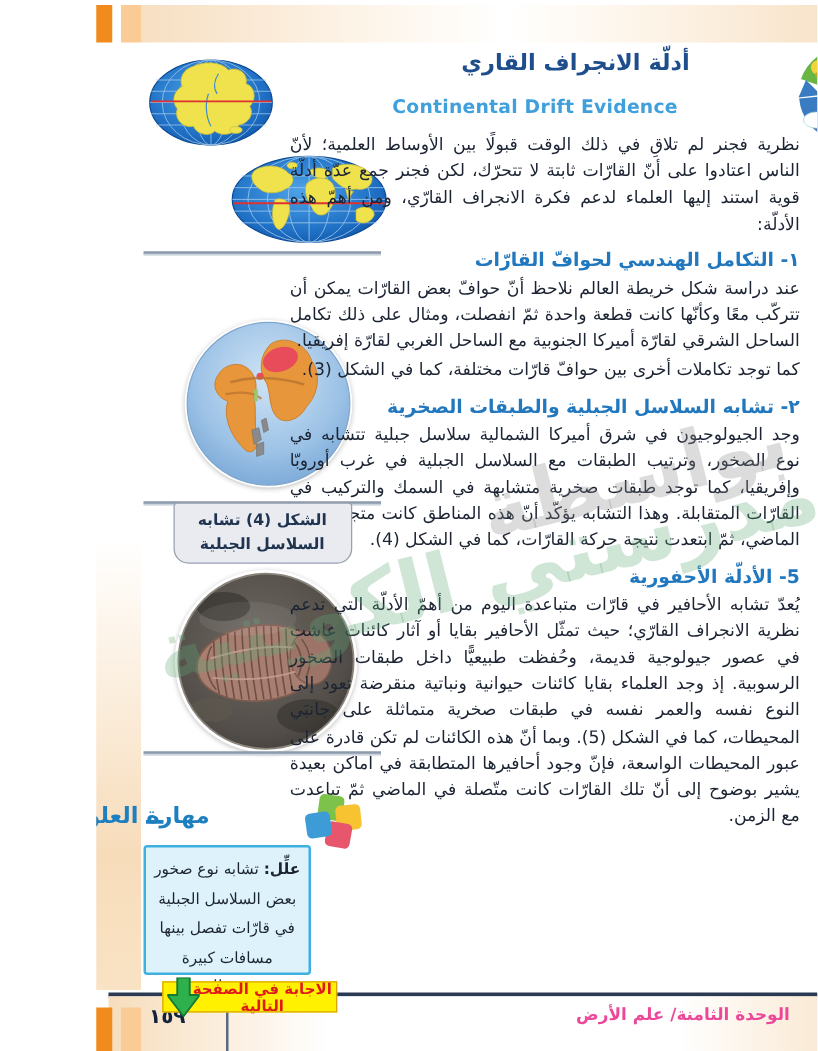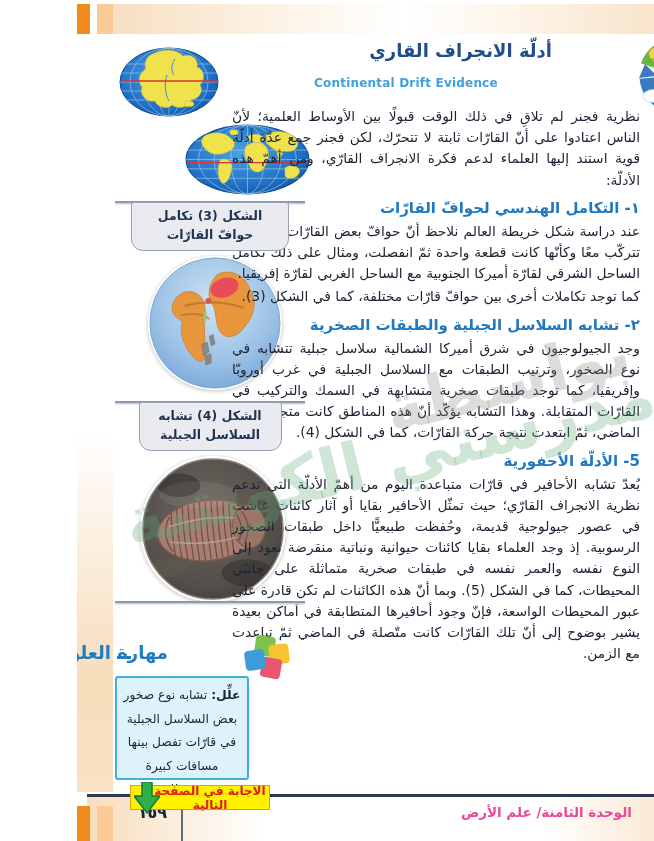--- a/index.html
+++ b/index.html
@@ -12,28 +12,28 @@
   .left-strip{position:absolute;left:0;top:430px;width:36px;height:362px;
     background:linear-gradient(180deg,rgba(248,221,186,0) 0%,#F7DCBA 70%,#F9E3C4 100%);}
   .head-orange-bar{position:absolute;left:608px;top:70px;width:46px;height:22px;
     background:#F49120;border-radius:4px 0 0 4px;}
   
   .foot-line{position:absolute;left:10px;top:794px;width:634px;height:2.5px;background:#2B3A52;
     box-shadow:0 1.5px 0 #AEB9C6;}
   .foot-band{position:absolute;left:10px;top:797px;width:634px;height:44px;
     background:linear-gradient(90deg,#F7DDBC 0%,#FFFFFF 28%,#FFFFFF 72%,#F7DDBC 100%);}
   .foot-divider{position:absolute;left:104px;top:799px;width:2px;height:42px;background:#5A6B80;}
-  .page-number{position:absolute;left:24px;top:803px;width:66px;text-align:right;
+  .page-number{position:absolute;left:24px;top:803px;width:66px;text-align:center;
     font-weight:bold;font-size:16px;color:#14233C;}
   .unit-label{position:absolute;right:22px;top:804px;font-weight:bold;font-size:13.5px;
     color:#ec4899;direction:rtl;white-space:nowrap;}
   
   .title-ar{position:absolute;right:102px;top:40px;font-size:18px;font-weight:bold;
     color:#1F4E8C;direction:rtl;white-space:nowrap;}
-  .title-en{position:absolute;left:237px;top:76px;font-size:12px;font-weight:bold;
+  .title-en{position:absolute;left:237px;top:76px;font-size:15px;font-weight:bold;
     color:#3FA0DB;direction:ltr;letter-spacing:.2px;}
   .cycle-icon{position:absolute;left:556px;top:32px;width:88px;height:88px;}
   
   .maincol{position:absolute;right:14px;top:106px;width:408px;direction:rtl;
     text-align:justify;font-size:13.8px;line-height:21.2px;color:#1C2433;z-index:5;}
   .maincol p{margin:0 0 2px 0;}
   .maincol h3{margin:7px 0 3px 0;font-size:15px;line-height:20px;color:#2178BE;text-align:right;}
   
   .fig{position:absolute;z-index:4;}
   .figcap{position:absolute;z-index:6;}
@@ -173,21 +173,20 @@
         <path d="M60,12 C66,8 74,10 76,14 L72,18 C66,18 62,16 60,12 Z"></path>
         <path d="M78,10 C88,4 104,8 108,16 C110,22 104,28 96,26 C88,28 82,22 78,18 Z"></path>
         <path d="M88,26 L94,28 L90,34 Z"></path>
         <path d="M96,42 C102,38 110,40 110,46 C108,52 100,54 96,50 Z"></path>
       </g>
       <line x1="2" y1="37" x2="118" y2="37" stroke="#E03030" stroke-width="1.4"></line>
     </svg>
   </div>
   <div class="figcap" style="left:38px;top:201px;width:190px;">
     <div class="rule"></div>
-    <div class="box" style="width:140px;">الشكل (3) تكامل حوافّ القارّات</div>
   </div>
 
   <svg class="fig circle-img" viewBox="0 0 140 140" style="left:71px;top:256px;width:134px;height:134px;">
     <defs>
       <radialGradient id="sea3" cx="50%" cy="35%" r="75%">
         <stop offset="0%" stop-color="#CFE3F5"></stop>
           <stop offset="60%" stop-color="#9CC2E6"></stop>
           <stop offset="100%" stop-color="#6FA0D2"></stop>
       </radialGradient>
       <clipPath id="clip4">

